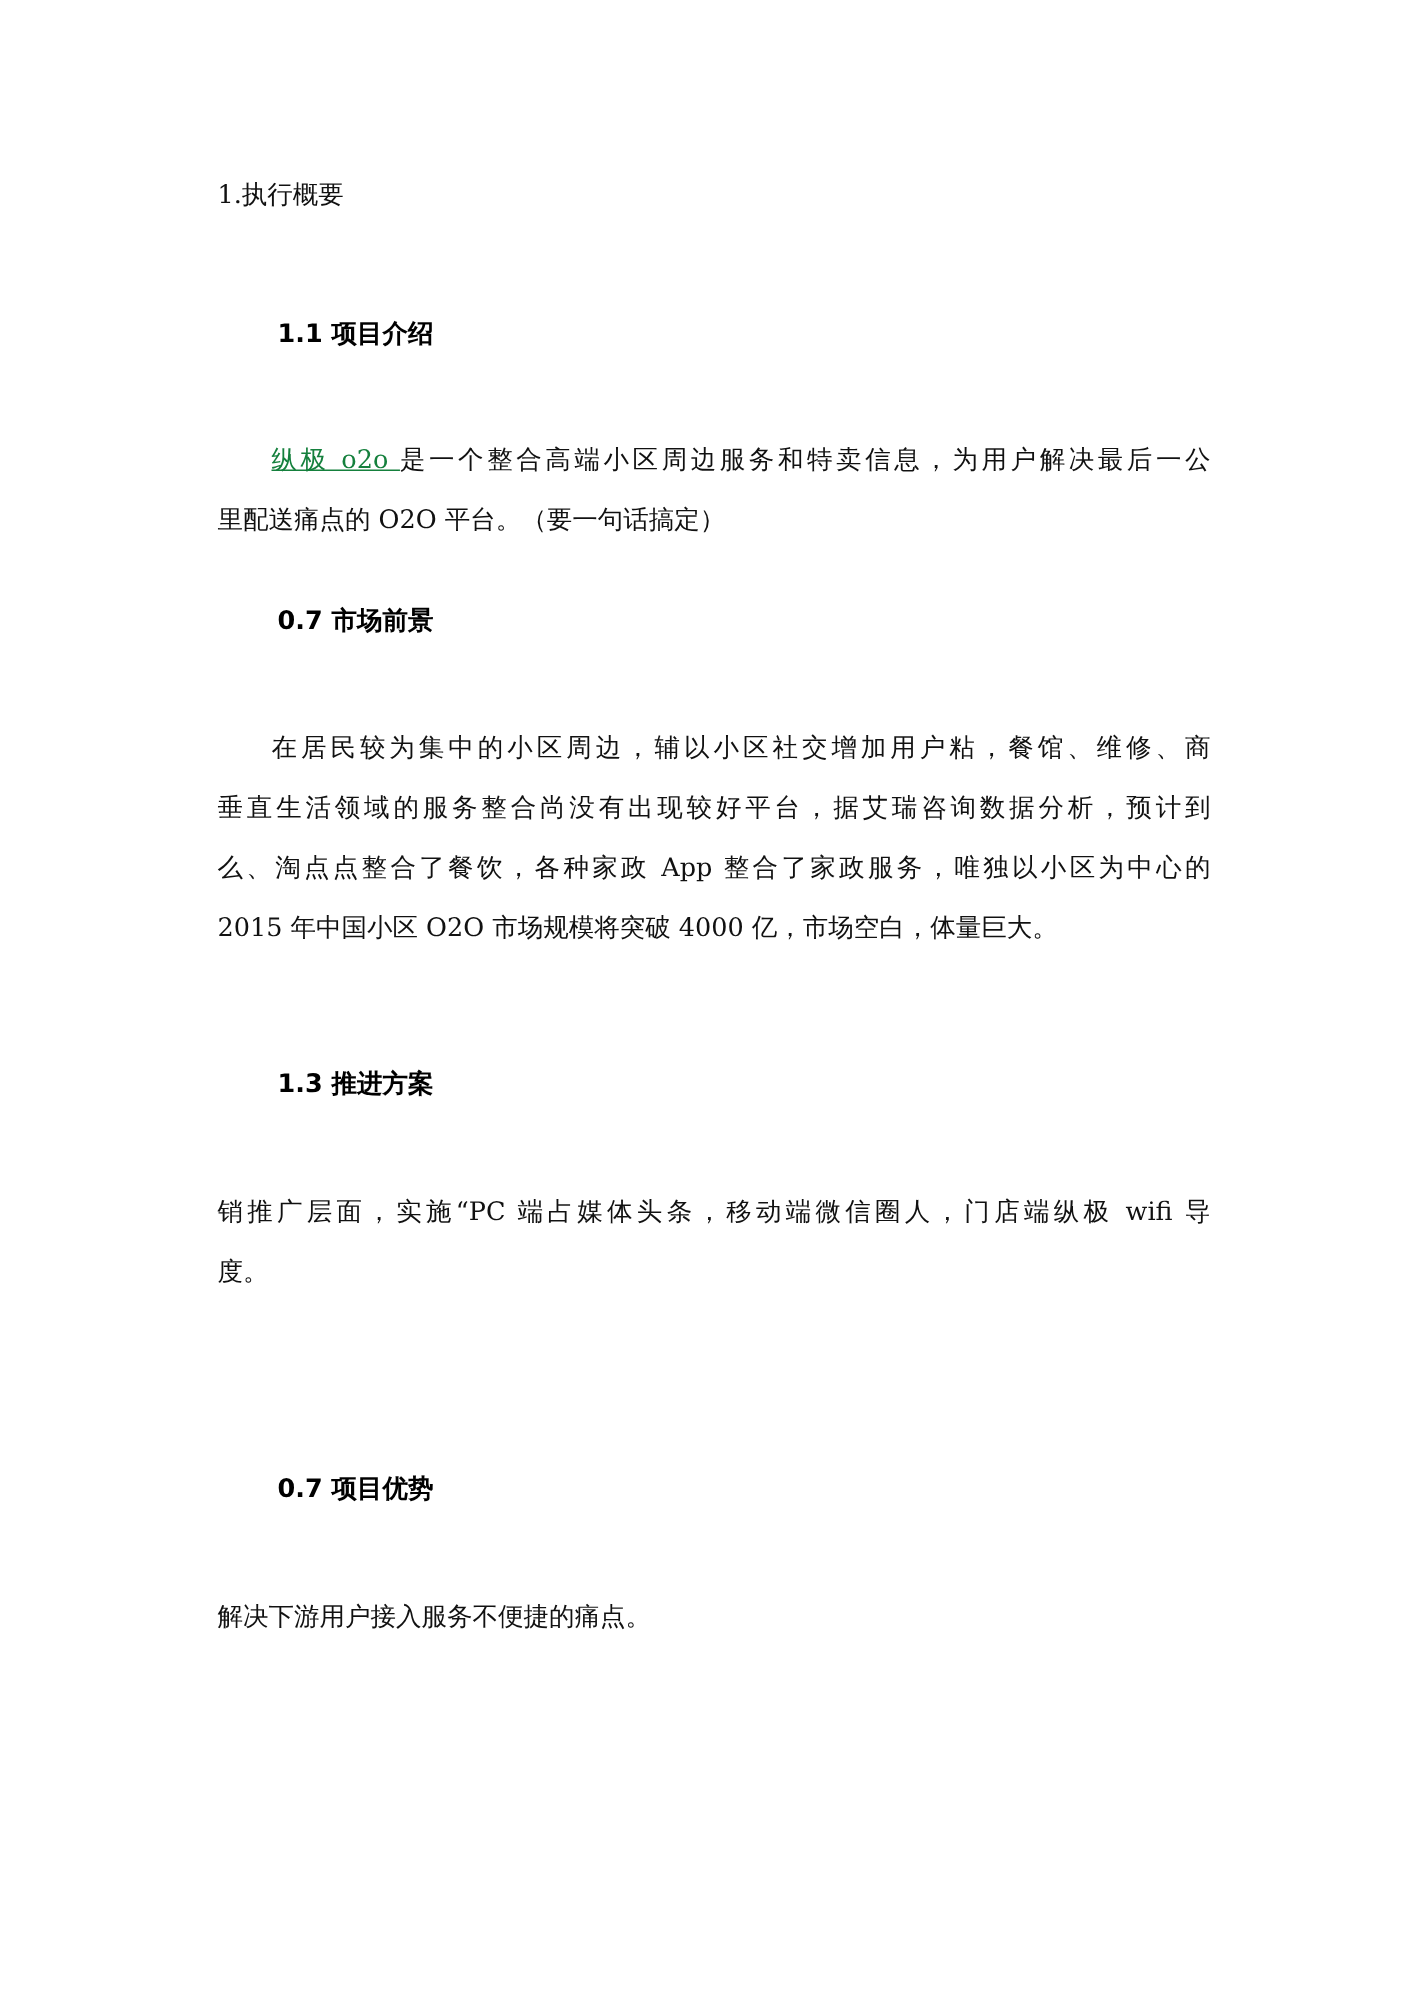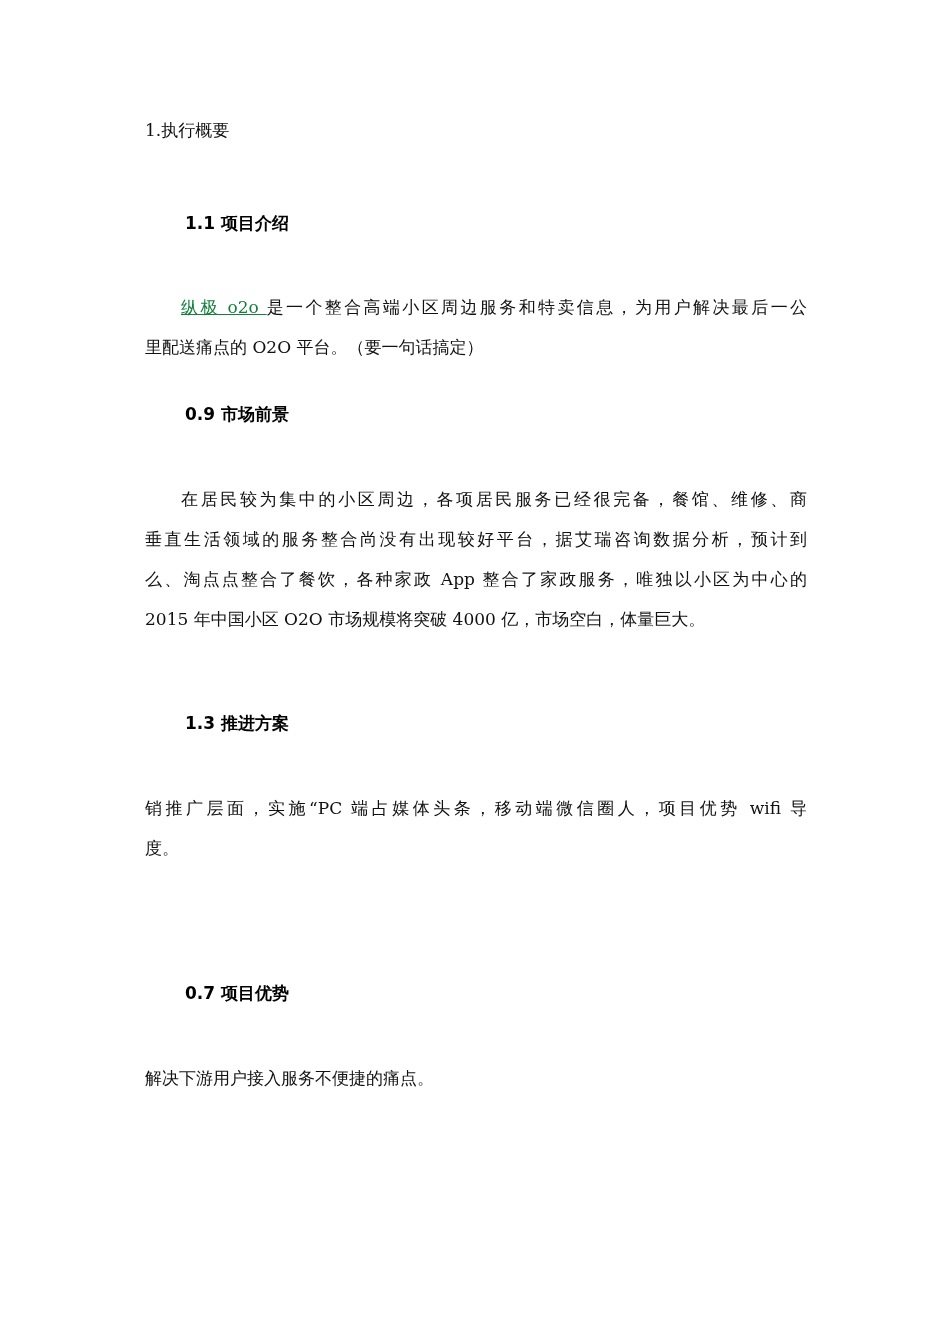--- a/index.html
+++ b/index.html
@@ -22,31 +22,31 @@
 <div class="page">
 
   <div class="title">1.执行概要</div>
 
   <div class="h2" style="top:211px">1.1 项目介绍</div>
   <div class="para" style="top:287px">
     <span class="line indent"><a class="link">纵极 o2o </a><span>是一个整合高端小区周边服务和特卖信息，为用户解决最后一公</span></span>
     <span class="line last">里配送痛点的 O2O 平台。（要一句话搞定）</span>
   </div>
 
-  <div class="h2" style="top:402px">0.9 市场前景</div>
+  <div class="h2" style="top:402px">0.7 市场前景</div>
   <div class="para" style="top:479px">
-    <span class="line indent">在居民较为集中的小区周边，各项居民服务已经很完备，餐馆、维修、商</span>
+    <span class="line indent">在居民较为集中的小区周边，辅以小区社交增加用户粘，餐馆、维修、商</span>
     <span class="line">垂直生活领域的服务整合尚没有出现较好平台，据艾瑞咨询数据分析，预计到</span>
     <span class="line">么、淘点点整合了餐饮，各种家政 App 整合了家政服务，唯独以小区为中心的</span>
     <span class="line last">2015 年中国小区 O2O 市场规模将突破 4000 亿，市场空白，体量巨大。</span>
   </div>
 
   <div class="h2" style="top:711px">1.3 推进方案</div>
   <div class="para" style="top:788px">
-    <span class="line">销推广层面，实施“PC 端占媒体头条，移动端微信圈人，项目优势 wifi 导</span>
+    <span class="line">销推广层面，实施“PC 端占媒体头条，移动端微信圈人，门店端纵极 wifi 导</span>
     <span class="line last">度。</span>
   </div>
 
   <div class="h2" style="top:981px">0.7 项目优势</div>
   <div class="para" style="top:1058px">
     <span class="line last">解决下游用户接入服务不便捷的痛点。</span>
   </div>
 
 </div>
 

